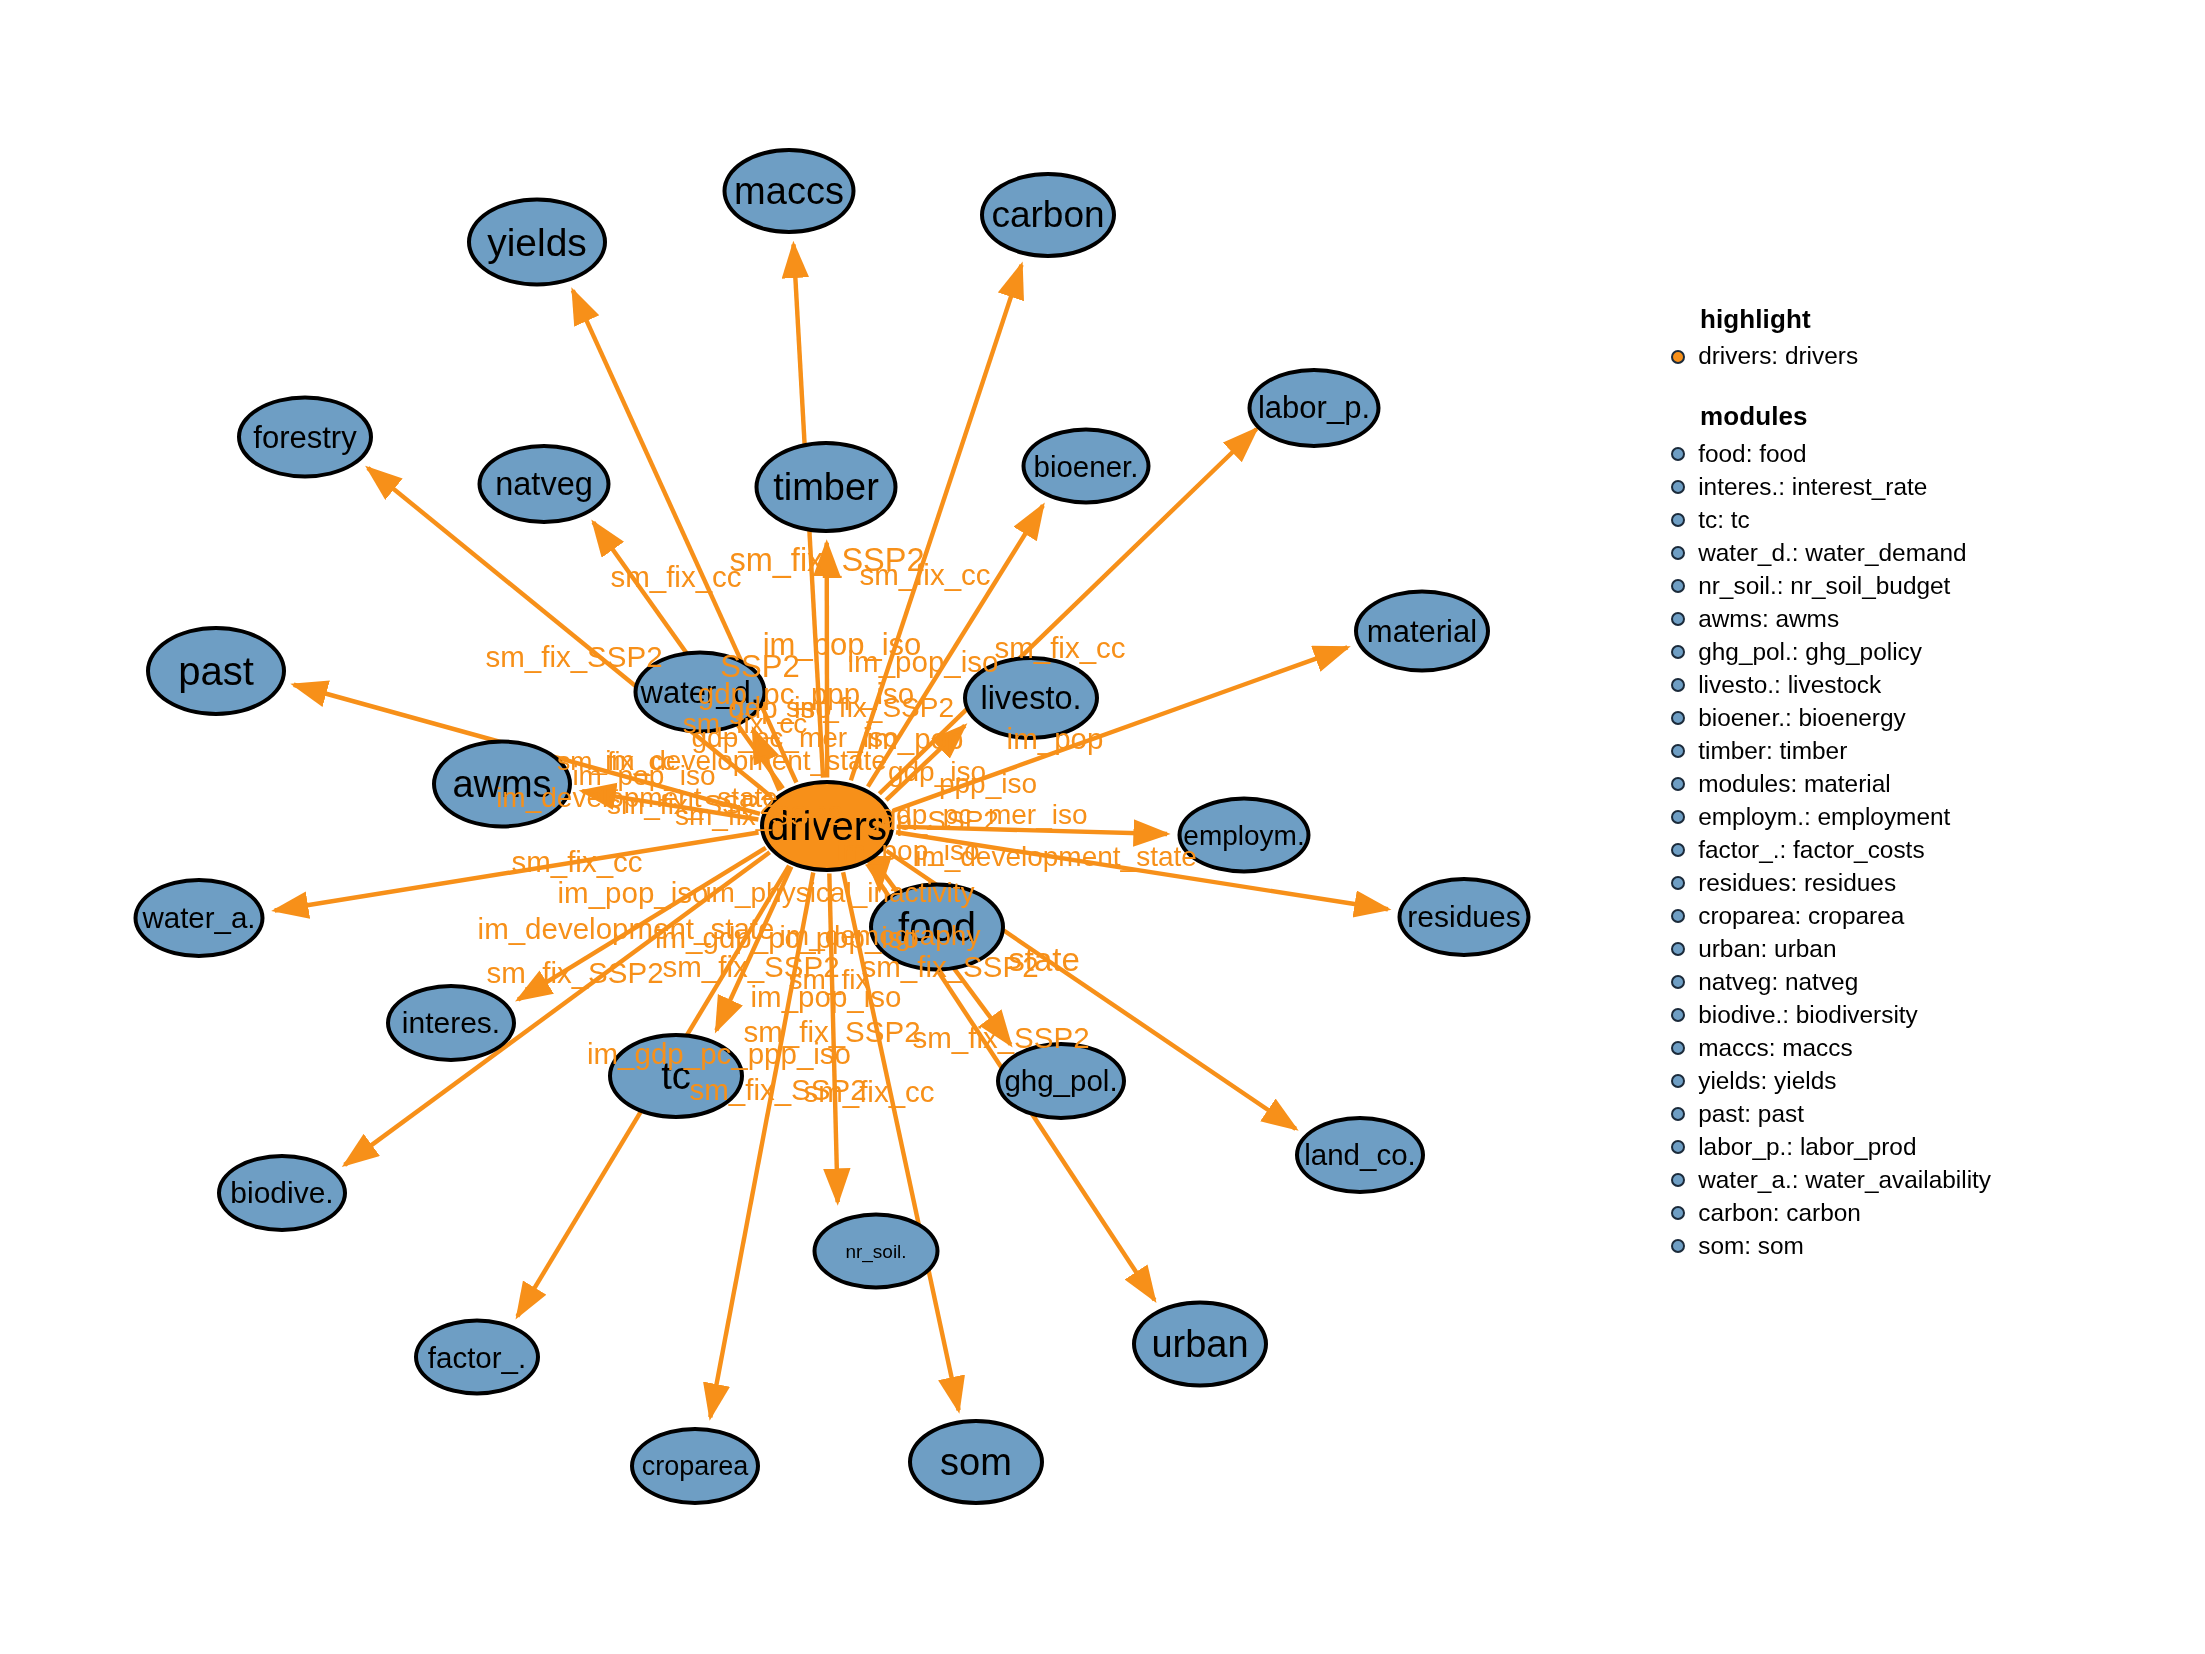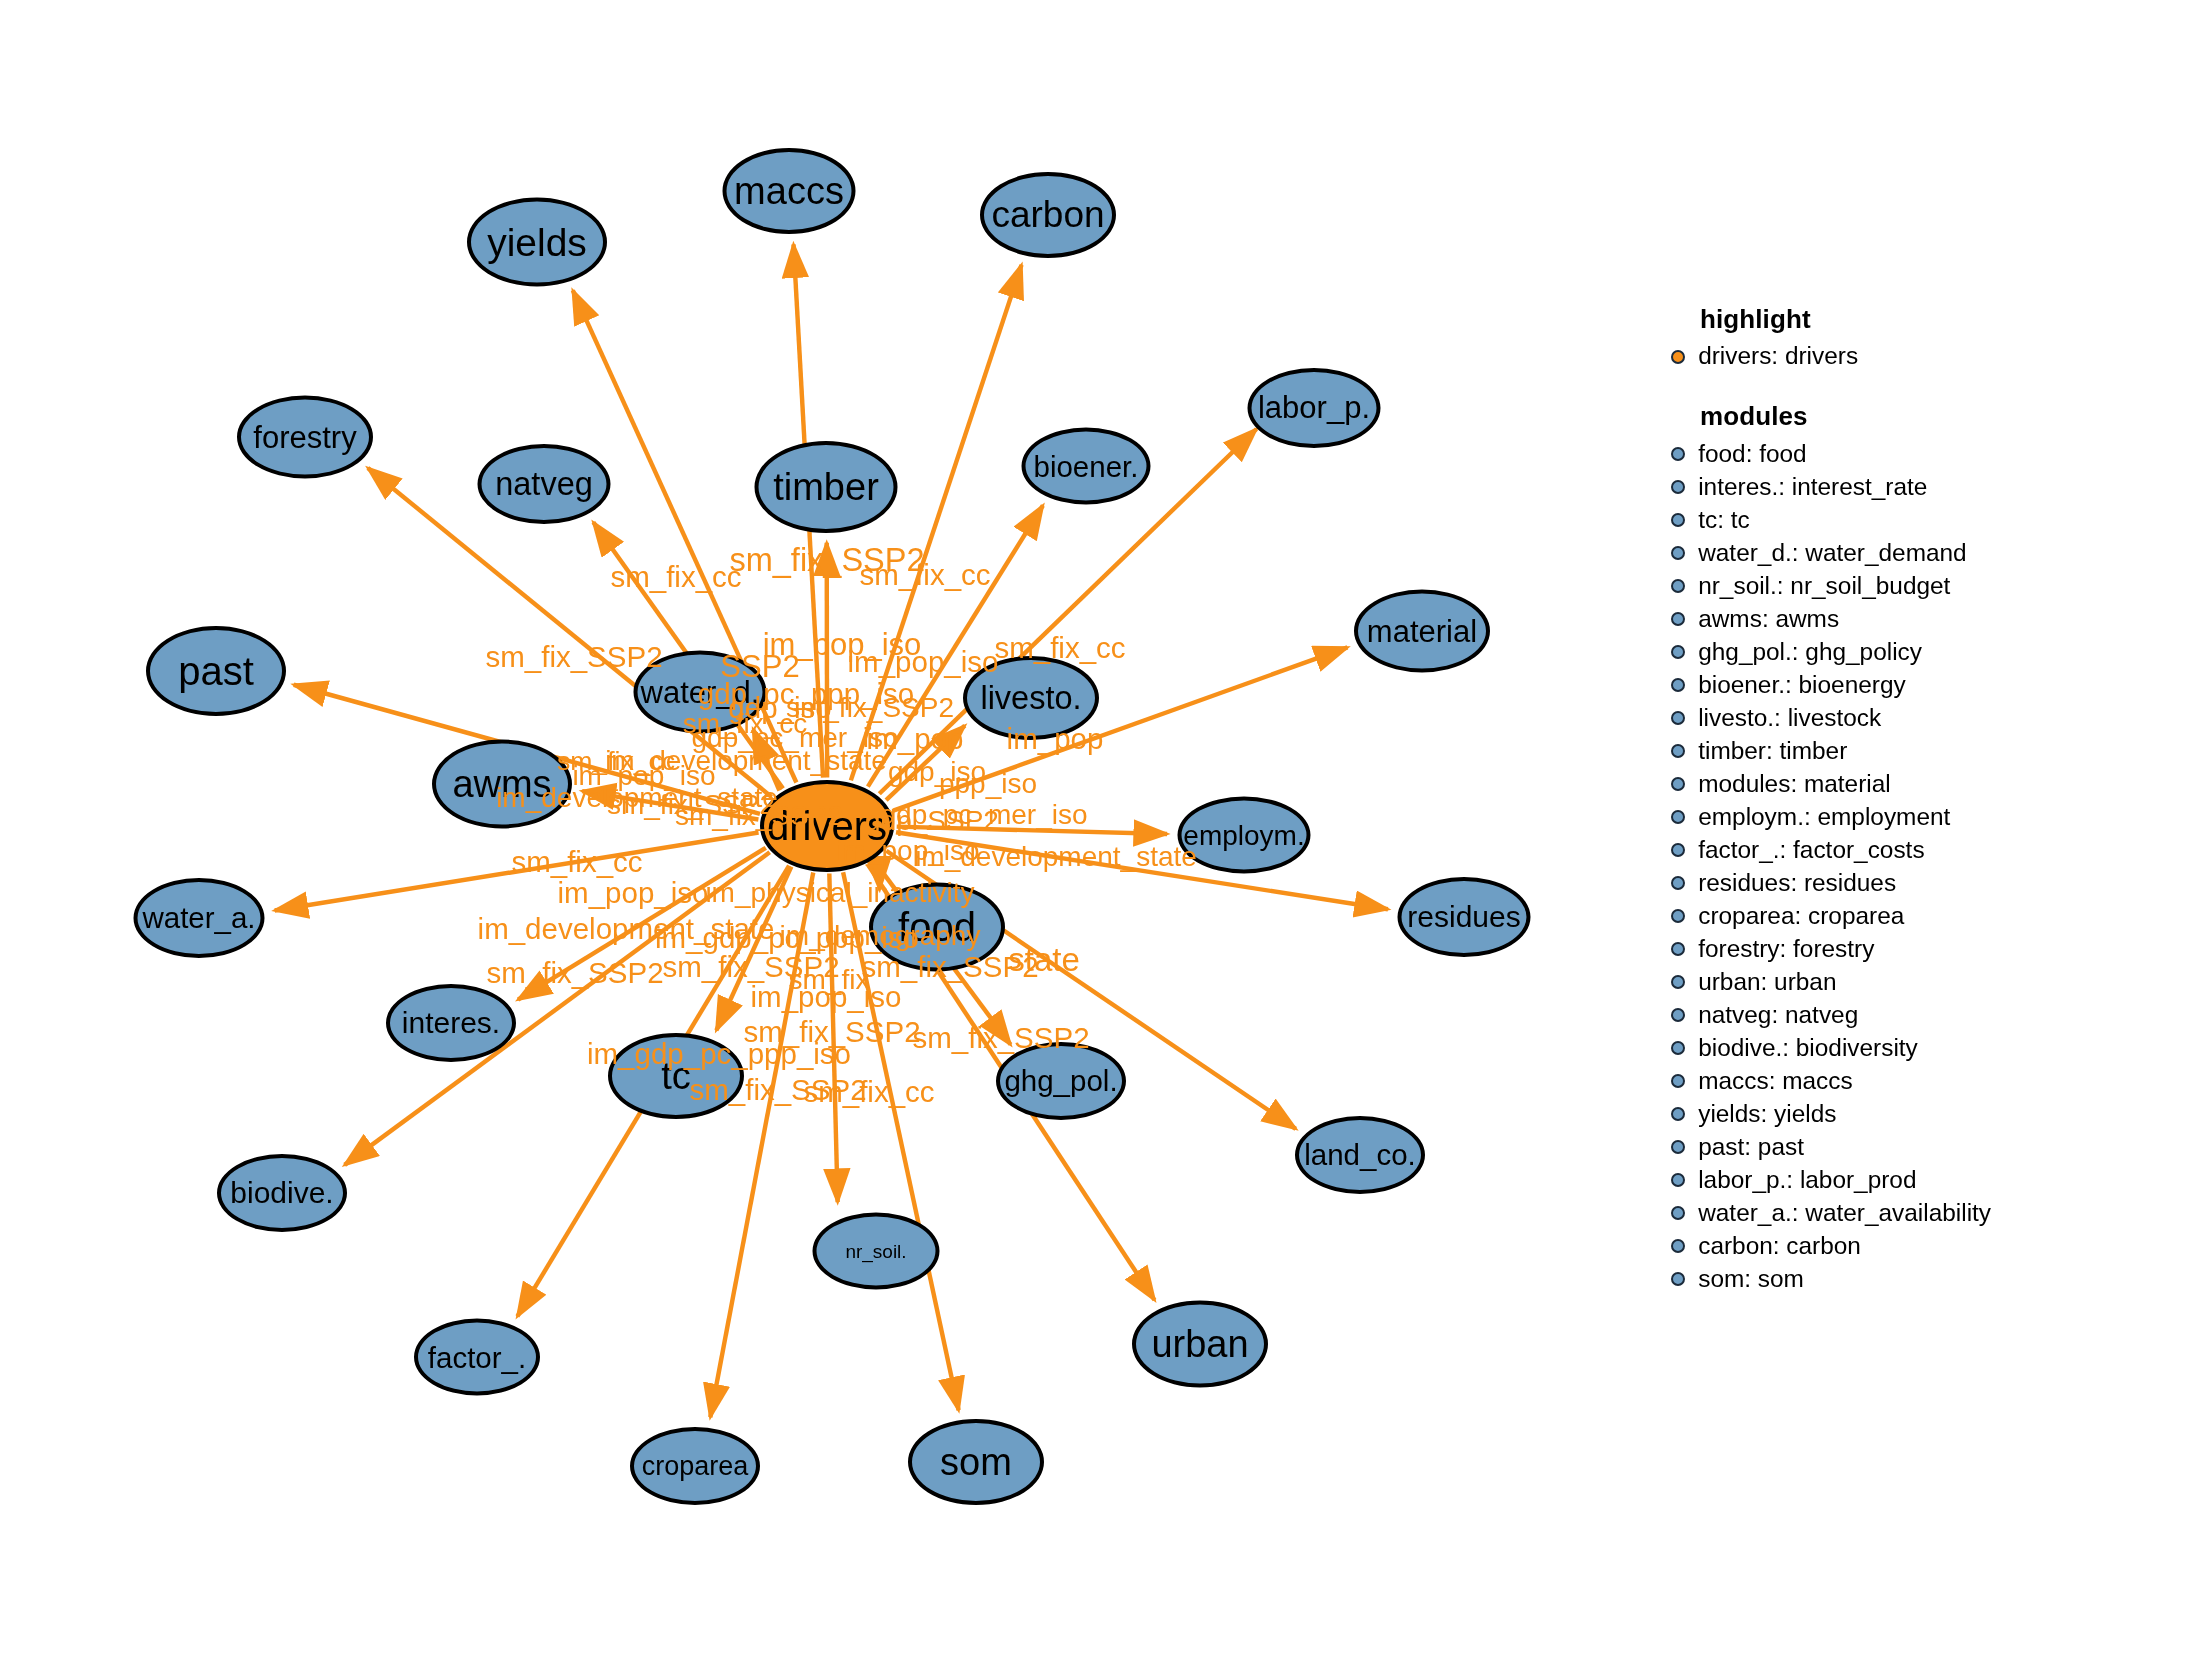--- a/index.html
+++ b/index.html
@@ -265,28 +265,28 @@
         <div class="leg-row">
           <span class="leg-dot"></span>
           <span class="leg-text">awms: awms</span>
         </div>
         <div class="leg-row">
           <span class="leg-dot"></span>
           <span class="leg-text">ghg_pol.: ghg_policy</span>
         </div>
         <div class="leg-row">
           <span class="leg-dot"></span>
+          <span class="leg-text">livesto.: livestock</span>
+        </div>
+        <div class="leg-row">
+          <span class="leg-dot"></span>
           <span class="leg-text">bioener.: bioenergy</span>
         </div>
         <div class="leg-row">
           <span class="leg-dot"></span>
-          <span class="leg-text">livesto.: livestock</span>
-        </div>
-        <div class="leg-row">
-          <span class="leg-dot"></span>
           <span class="leg-text">timber: timber</span>
         </div>
         <div class="leg-row">
           <span class="leg-dot"></span>
           <span class="leg-text">modules: material</span>
         </div>
         <div class="leg-row">
           <span class="leg-dot"></span>
           <span class="leg-text">employm.: employment</span>
         </div>
@@ -294,24 +294,20 @@
           <span class="leg-dot"></span>
           <span class="leg-text">factor_.: factor_costs</span>
         </div>
         <div class="leg-row">
           <span class="leg-dot"></span>
           <span class="leg-text">residues: residues</span>
         </div>
         <div class="leg-row">
           <span class="leg-dot"></span>
           <span class="leg-text">croparea: croparea</span>
-        </div>
-        <div class="leg-row">
-          <span class="leg-dot"></span>
-          <span class="leg-text">forestry: forestry</span>
         </div>
         <div class="leg-row">
           <span class="leg-dot"></span>
           <span class="leg-text">urban: urban</span>
         </div>
         <div class="leg-row">
           <span class="leg-dot"></span>
           <span class="leg-text">natveg: natveg</span>
         </div>
         <div class="leg-row">

